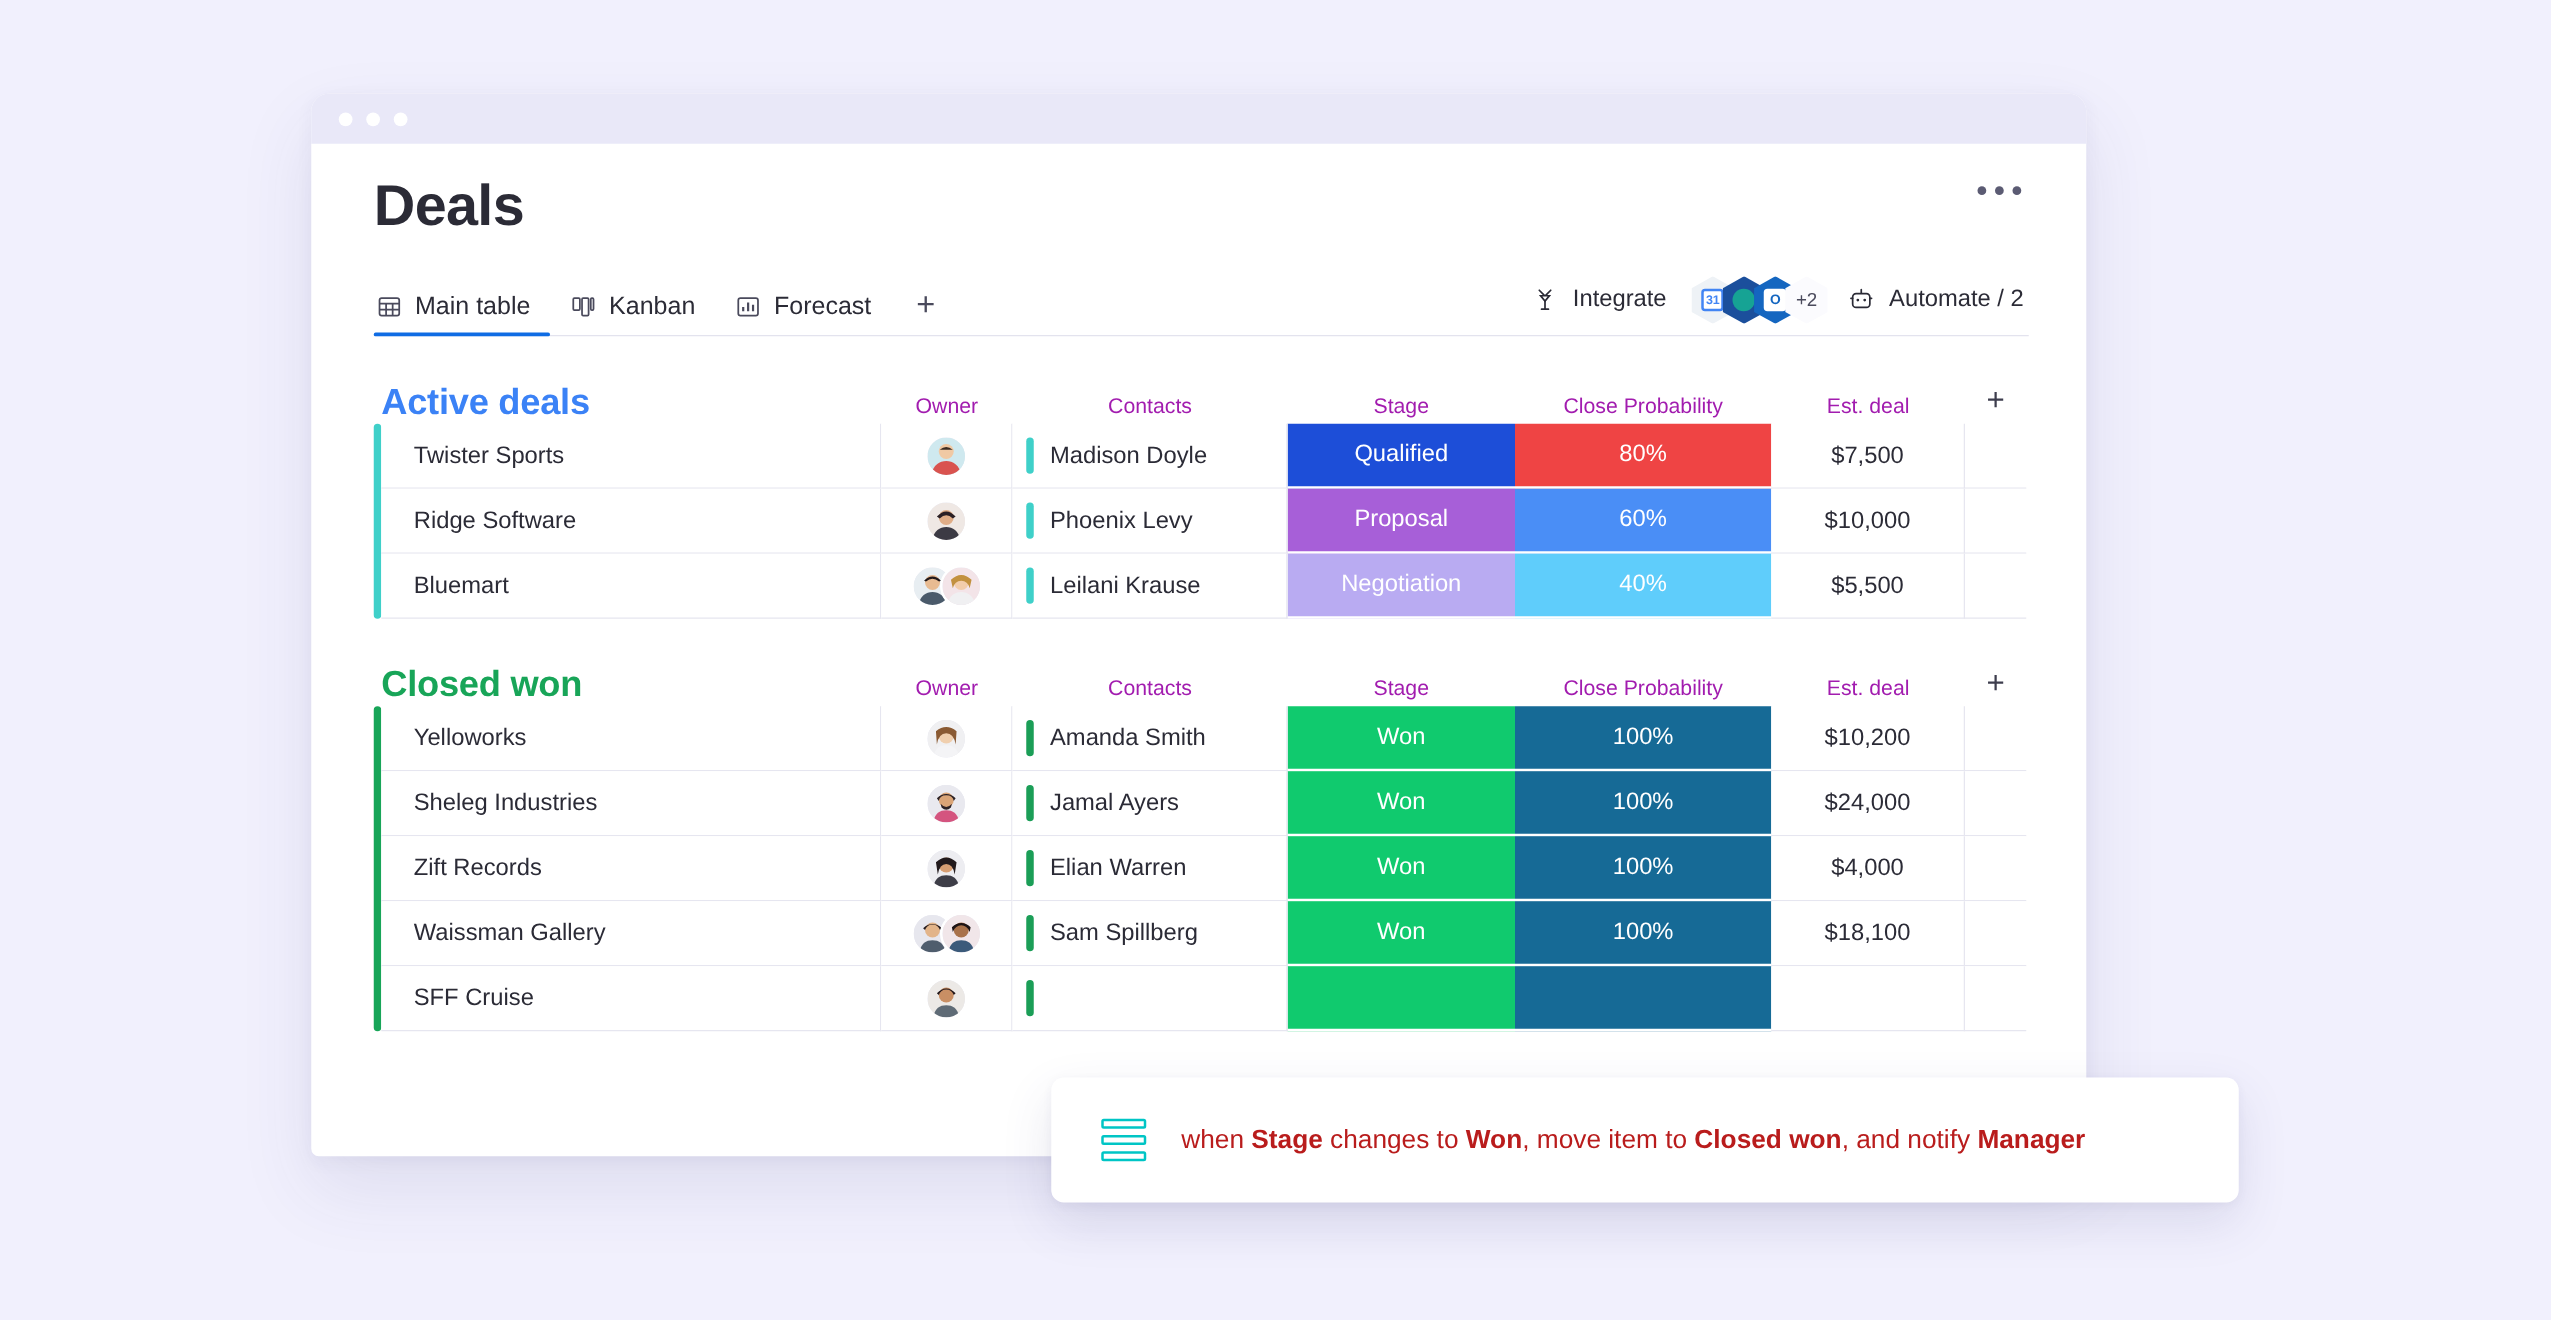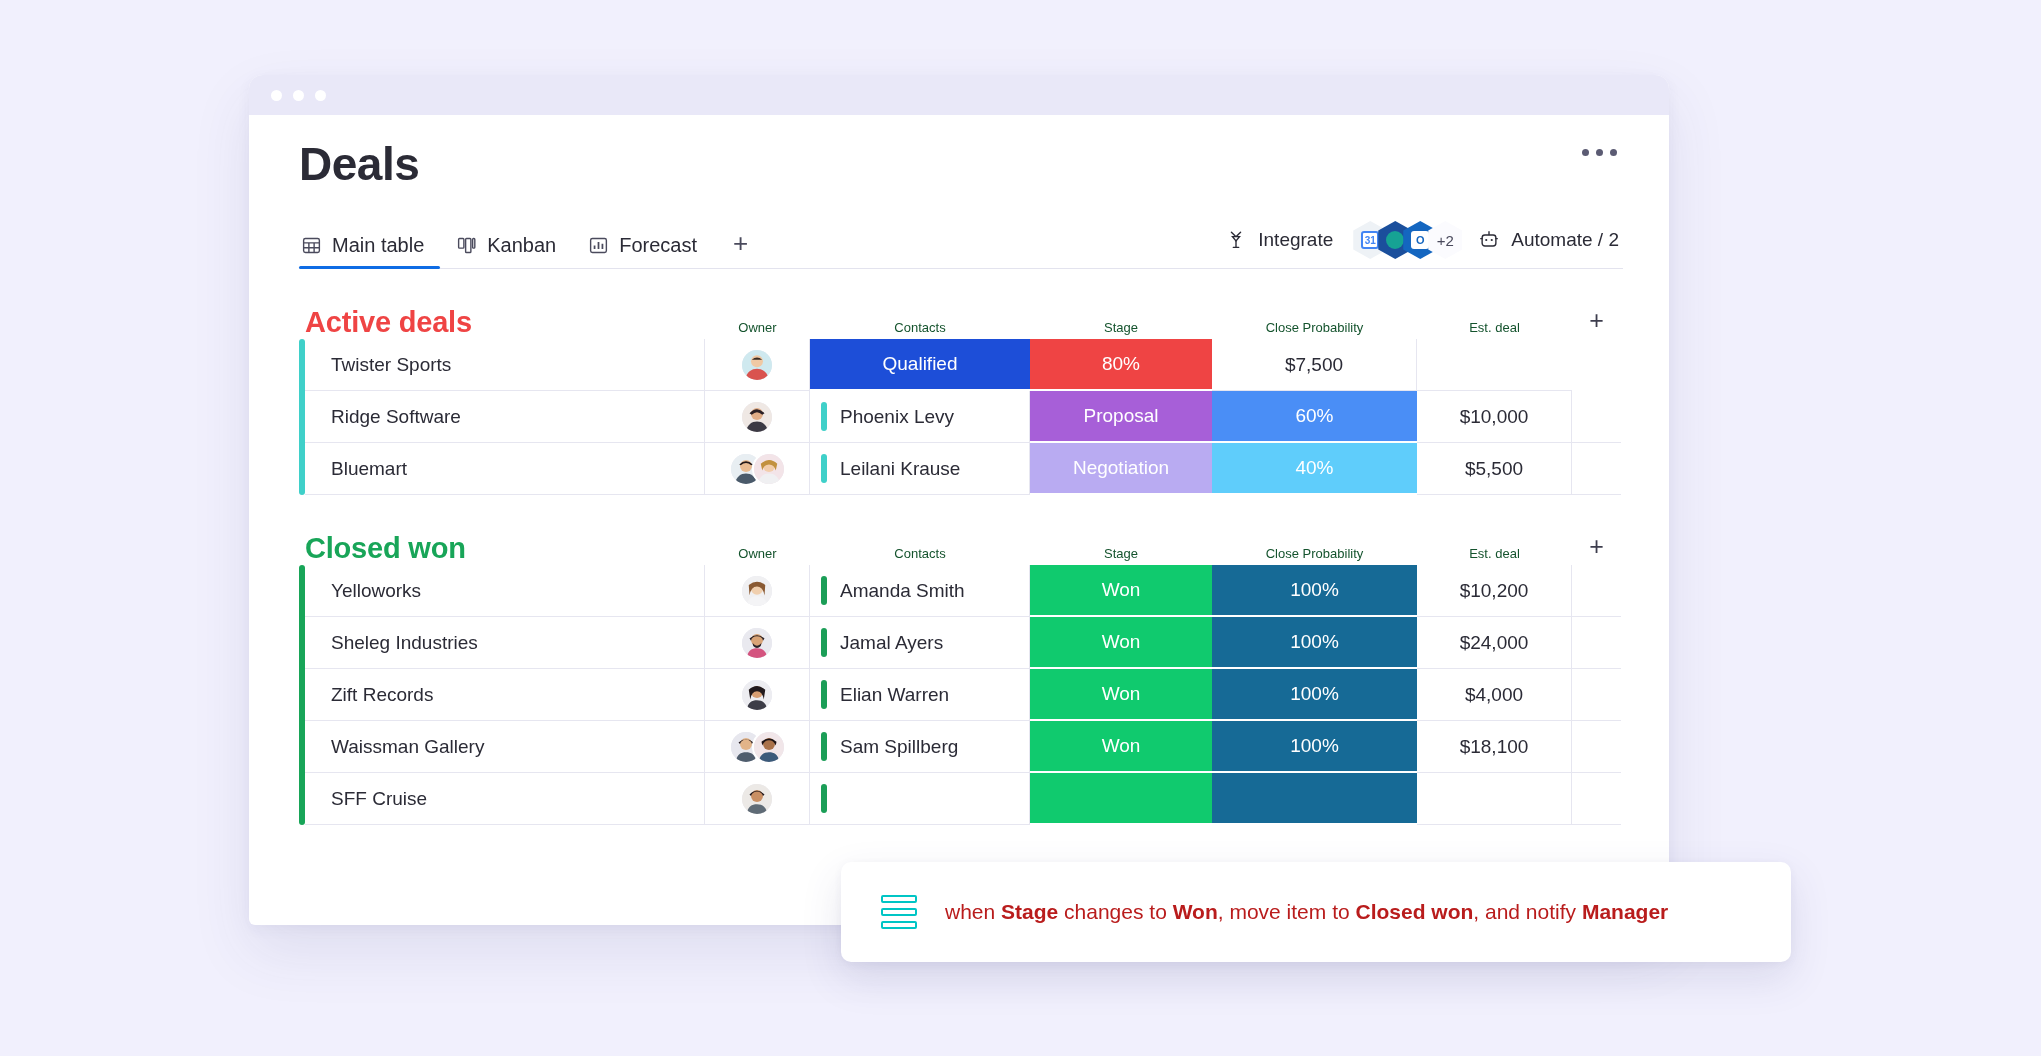--- a/index.html
+++ b/index.html
@@ -173,22 +173,22 @@
     padding-left: 0px;
   }
   .group-title {
     font-size: 29px;
     font-weight: 700;
     letter-spacing: -0.2px;
     line-height: 1;
     padding-bottom: 2px;
   }
   .col-head {
-    font-size: 13px;
-    color: #14532d;
+    font-size: 17px;
+    color: #a21caf;
     text-align: center;
     padding-bottom: 4px;
   }
   .col-head.plus { font-size: 25px; font-weight: 300; color:#3d3d4d; }
 
   .grid {
     display: grid;
     grid-template-columns: 400px 105px 220px 182px 205px 155px 49px;
   }
   .grid-head { margin-left: 6px; }
@@ -375,21 +375,21 @@
             </svg>
           </span>
           <span>Automate / 2</span>
         </div>
 
       </div>
     </div>
 
     <div class="group">
       <div class="group-head grid grid-head">
-        <div class="group-title" style="color:#ef4444;">Active deals</div>
+        <div class="group-title" style="color:#3b82f6;">Active deals</div>
         <div class="col-head">Owner</div>
         <div class="col-head">Contacts</div>
         <div class="col-head">Stage</div>
         <div class="col-head">Close Probability</div>
         <div class="col-head">Est. deal</div>
         <div class="col-head plus">+</div>
       </div>
 
       <div class="group-rows">
         <div class="group-accent" style="background:#3fd0c9;"></div>
@@ -400,20 +400,24 @@
             <div class="avatars">
               <div class="av">
                 <svg viewBox="0 0 40 40">
                     <rect width="40" height="40" fill="#cfe9ef"></rect>
                     <circle cx="20" cy="15" r="8" fill="#f0c9a4"></circle>
                     <path d="M4 40c2-11 9-15 16-15s14 4 16 15z" fill="#d9534f"></path>
                     <path d="M13 13q7-6 14 0" fill="#3a2a20"></path>
                   </svg>
               </div>
             </div>
+          </div>
+          <div class="cell contact-cell">
+            <span class="contact-chip" style="background:#3fd0c9;"></span>
+            <span>Madison Doyle</span>
           </div>
           <div class="cell colored" style="background:#1d4ed8;">Qualified</div>
           <div class="cell colored" style="background:#ef4444;text-align:center;">80%</div>
           <div class="cell money">$7,500</div>
           <div class="cell last"></div>
         </div>
 
         <div class="row">
           <div class="cell name">Ridge Software</div>
           <div class="cell center">

